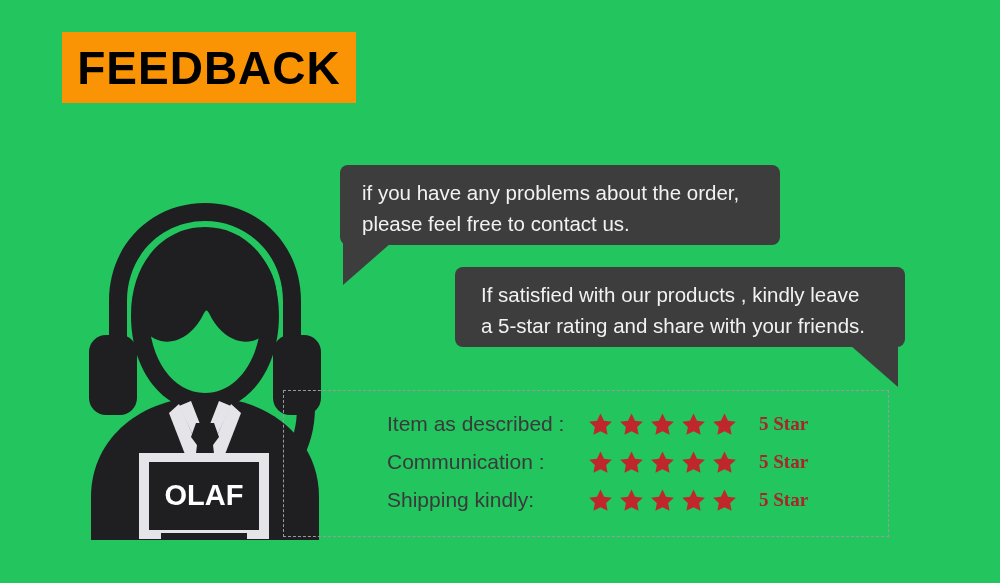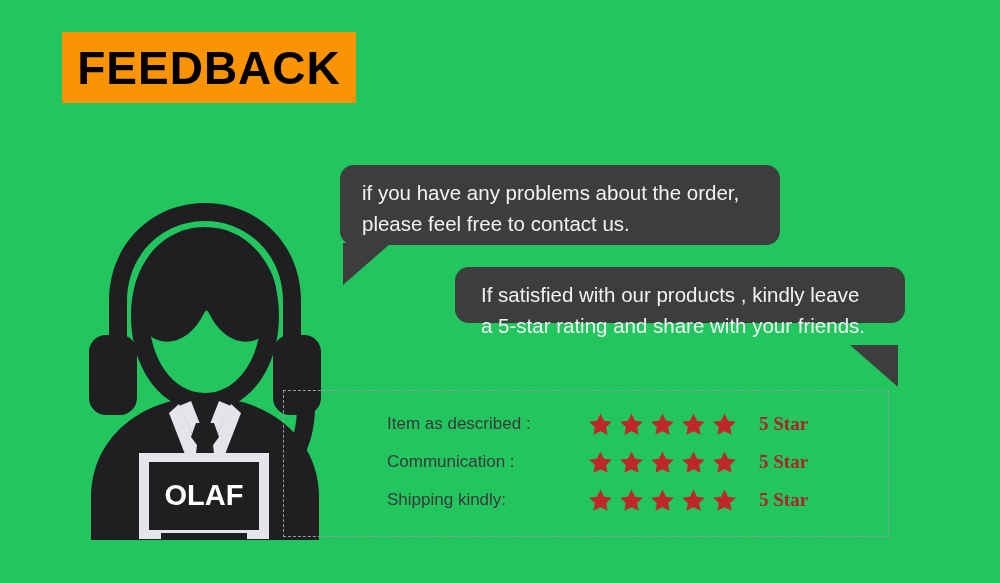--- a/index.html
+++ b/index.html
@@ -39,21 +39,21 @@
     color: #000000;
     letter-spacing: 1px;
     line-height: 1;
     font-family: "Liberation Sans", sans-serif;
   }
 
   
   .bubble {
     position: absolute;
     background: #3d3d3d;
-    border-radius: 14px;
+    border-radius: 8px;
     box-sizing: border-box;
     color: #ffffff;
   }
   .bubble-text {
     font-size: 20.5px;
     line-height: 31px;
     color: #f2f2f2;
     display: block;
     white-space: pre-line;
     font-family: "Liberation Sans", sans-serif;
@@ -62,21 +62,21 @@
     left: 340px;
     top: 165px;
     width: 440px;
     height: 80px;
     padding: 12px 20px 0 22px;
   }
   .bubble-2 {
     left: 455px;
     top: 267px;
     width: 450px;
-    height: 56px;
+    height: 80px;
     padding: 12px 18px 16px 26px;
   }
   .tail {
     position: absolute;
     width: 0;
     height: 0;
   }
   
   .tail-1 {
     left: 343px;
@@ -119,21 +119,21 @@
     top: 14px;
     width: 470px;
   }
   .rating-row {
     display: flex;
     align-items: center;
     height: 38px;
   }
   .rating-label {
     width: 200px;
-    font-size: 17px;
+    font-size: 21px;
     color: #3a3a3a;
     font-family: "Liberation Sans", sans-serif;
     white-space: nowrap;
   }
   .rating-stars {
     width: 172px;
     display: flex;
     align-items: center;
     gap: 4px;
   }

